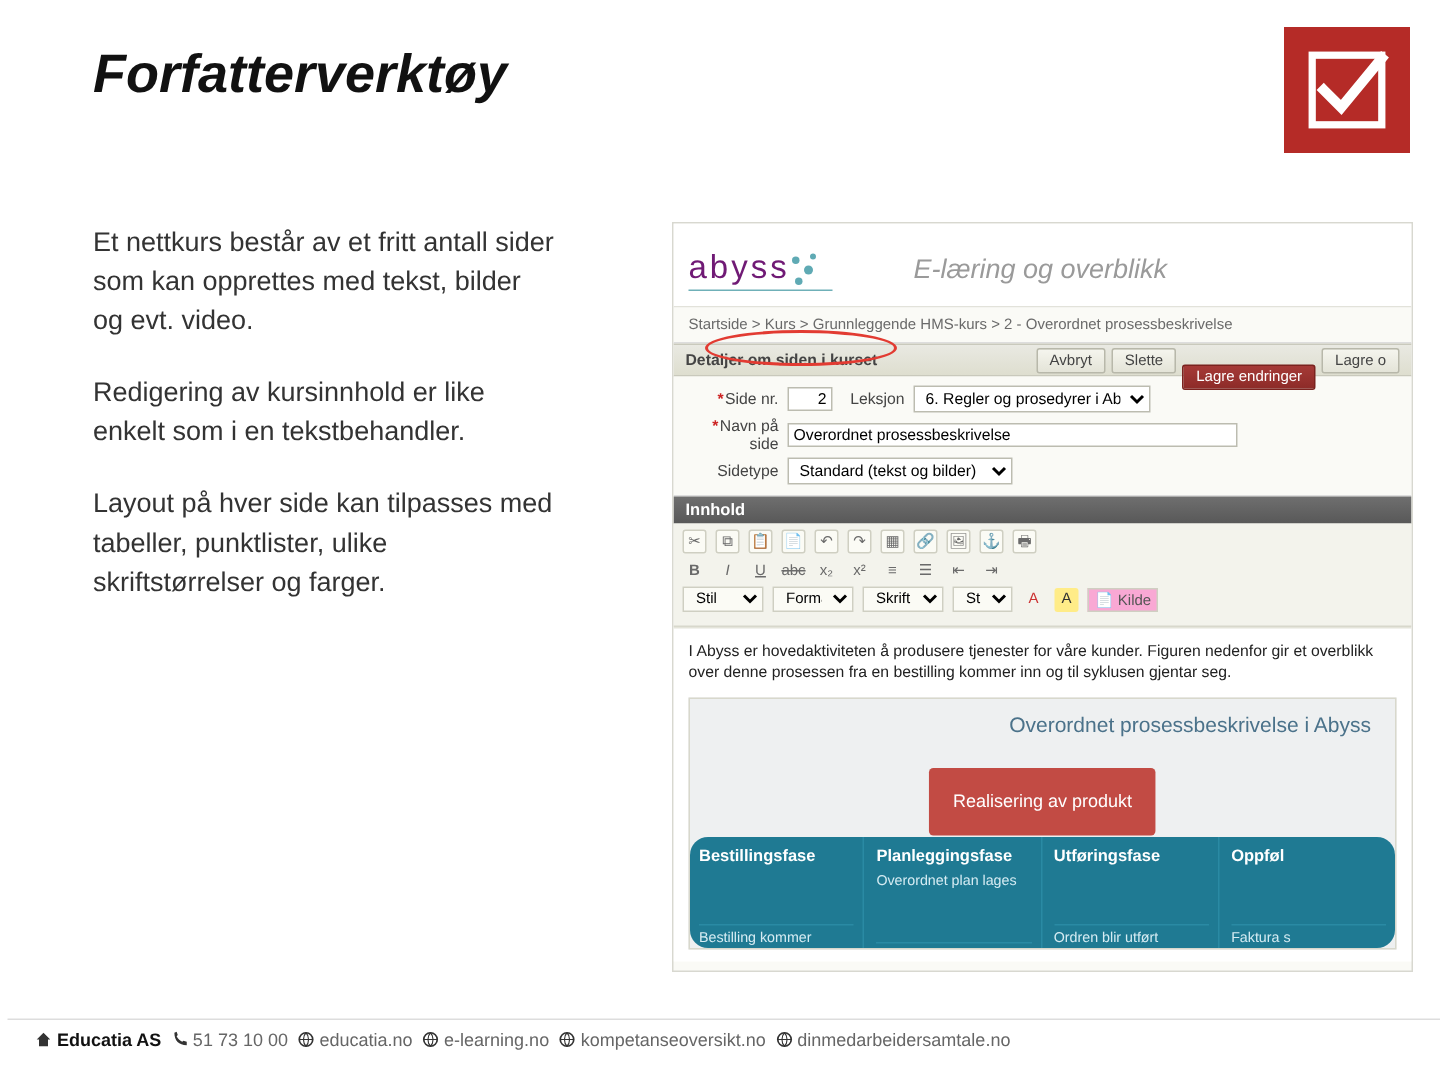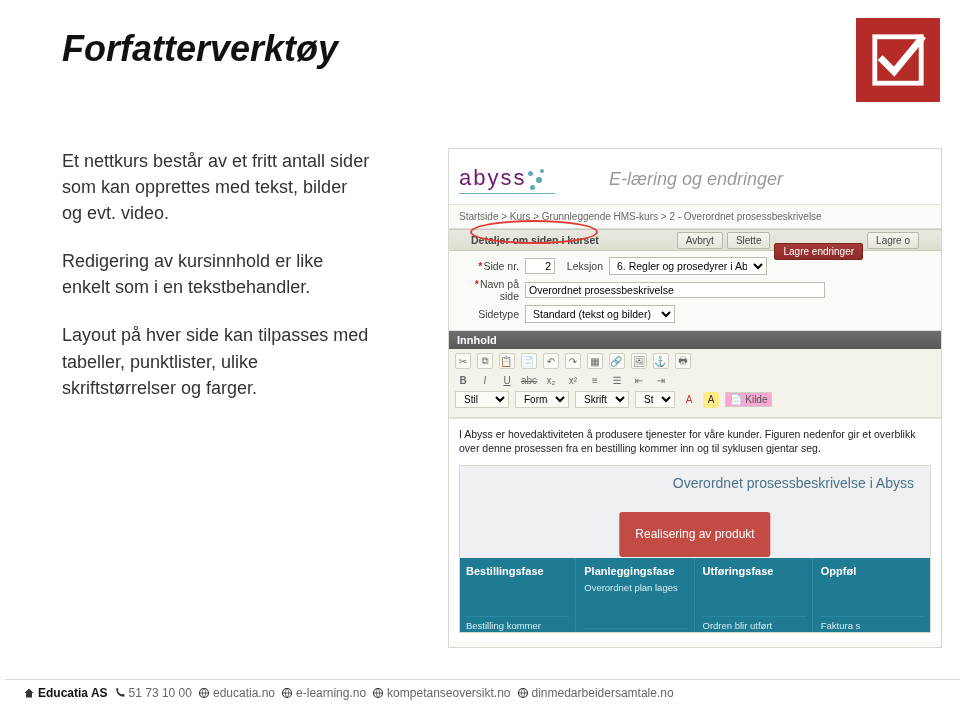--- a/index.html
+++ b/index.html
@@ -99,21 +99,21 @@
     background: #fafaf6;
     border-bottom: 1px solid #ddd;
   }
   .detail-bar {
     display: flex;
     align-items: center;
     background: linear-gradient(#e9e9e2,#dedecf);
     border-top: 1px solid #c9c9bc;
     border-bottom: 1px solid #c9c9bc;
     height: 22px;
-    padding: 0 22px;
+    padding: 0 8px;
     font-size: 10.5px;
     font-weight: bold;
     color: #444;
   }
   .detail-bar .spacer { flex: 1; }
   .dbtn {
     font-size: 10px;
     font-weight: normal;
     padding: 2px 8px;
     margin-left: 4px;
@@ -179,21 +179,21 @@
   .dg-title {
     position:absolute; top:8px; right:16px;
     color:#4b728a; font-size:14px;
   }
   .dg-band {
     position:absolute; top:46px; left:50%; transform:translateX(-50%);
     background:#c24b44; color:#fff; font-size:12px; padding:14px 16px; border-radius:3px;
   }
   .dg-cols {
     position:absolute; bottom:0; left:0; right:0;
-    display:flex; gap:2px; background:#1f7a93; height:74px;
+    display:flex; gap:2px; background:#1f7a93; height:74px;border-radius:12px;
   }
   .dg-col {
     flex:1; border-right:1px solid #2a8aa4; padding:6px 6px 0 6px; color:#fff;
     display:flex; flex-direction:column;
   }
   .dg-col:last-child{border-right:none}
   .dg-col .h { font-size:11px; font-weight:bold; margin-bottom:3px;}
   .dg-col .s { font-size:9.5px; color:#d6ecf3; margin-bottom:auto;}
   .dg-col .f { font-size:9.5px; color:#d6ecf3; border-top:1px solid #2a8aa4; padding-top:3px;}
 
@@ -240,21 +240,21 @@
         <span class="abyss-logo">abyss</span>
         <span class="abyss-dots">
             <span class="d1"></span>
             <span class="d2"></span>
             <span class="d3"></span>
             <span class="d4"></span>
           </span>
       </div>
       <div class="abyss-rule"></div>
     </div>
-    <div class="tagline">E-læring og endringer</div>
+    <div class="tagline">E-læring og overblikk</div>
   </div>
 
   <div class="breadcrumb">Startside  &gt;  Kurs  &gt;  Grunnleggende HMS-kurs  &gt;  2 - Overordnet prosessbeskrivelse</div>
 
   <div class="detail-bar">
     <span>Detaljer om siden i kurset</span>
     <span class="spacer"></span>
     <span class="dbtn">Avbryt</span>
     <span class="dbtn">Slette</span>
     <span class="dbtn save">Lagre endringer</span>

